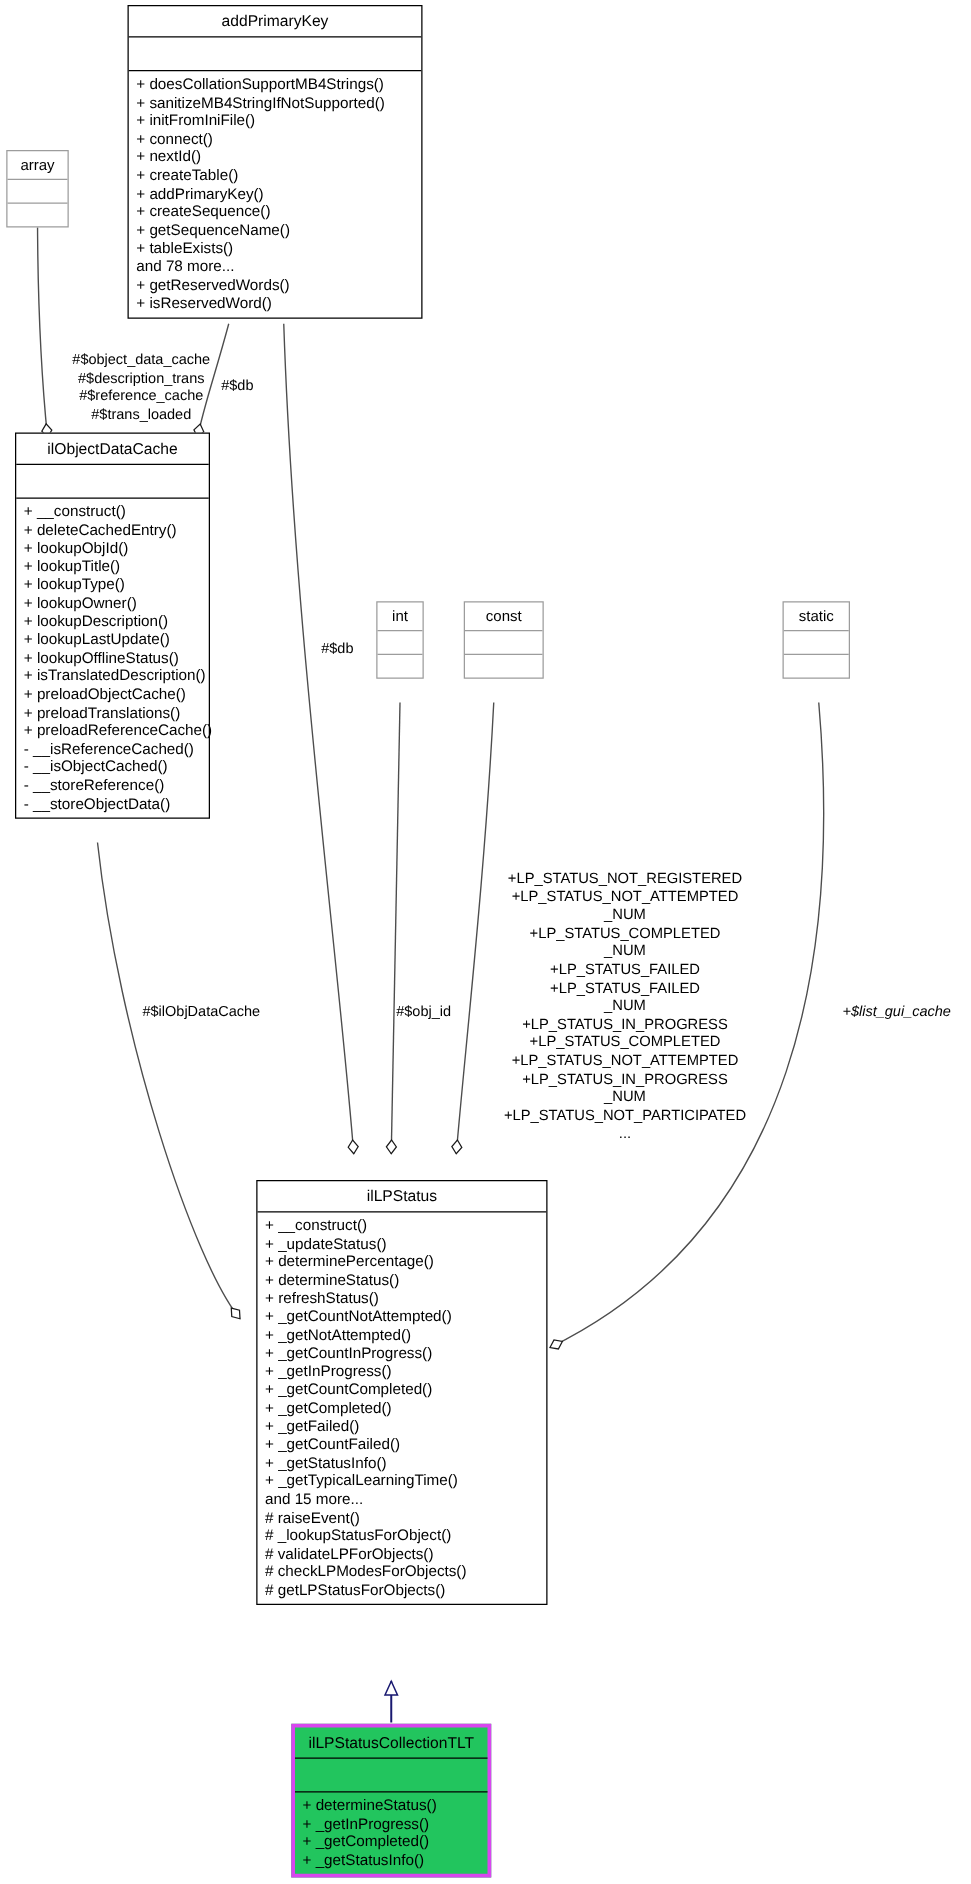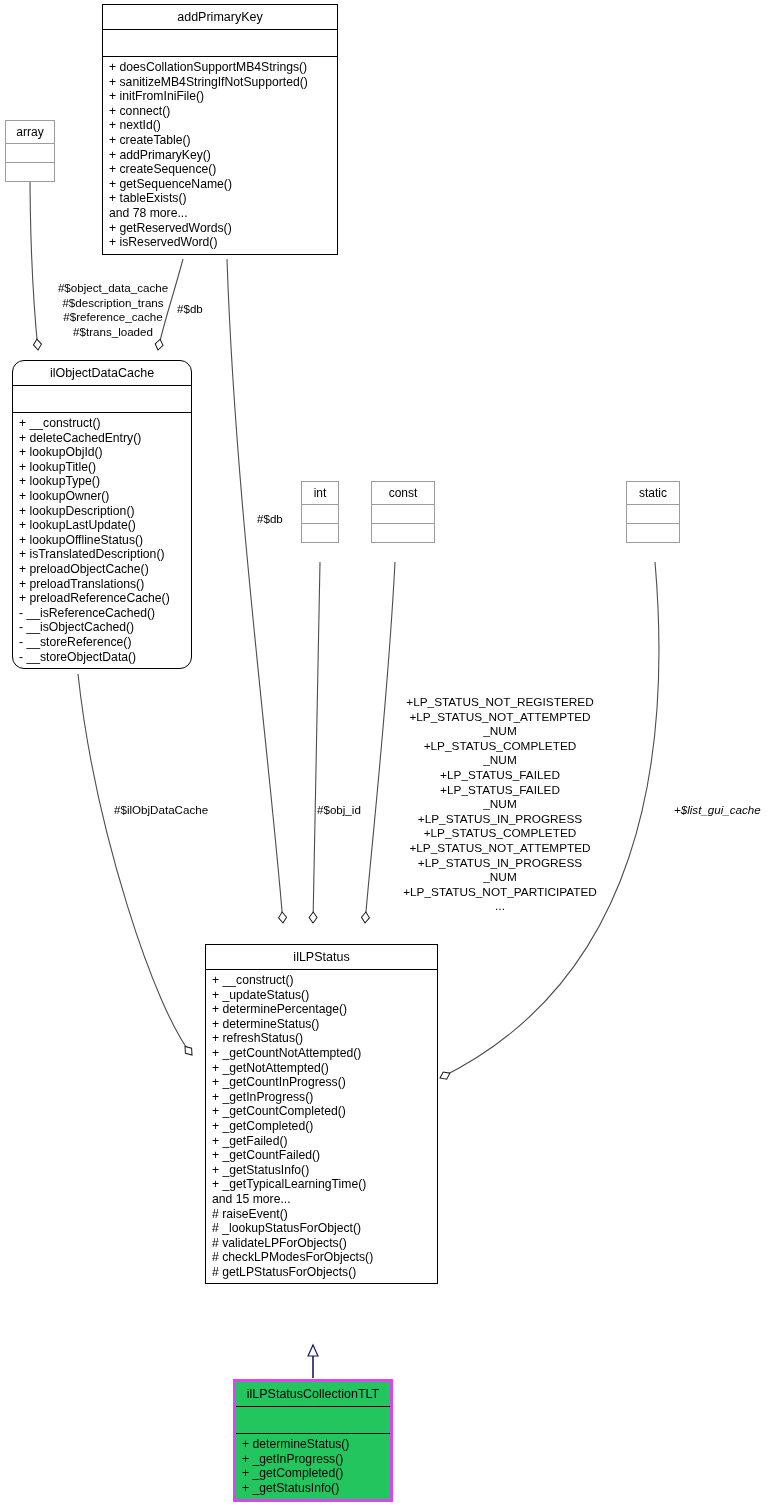--- a/index.html
+++ b/index.html
@@ -150,21 +150,21 @@
         <div class="uml-row">+ isReservedWord()</div>
       </div>
   </div>
 
   <div class="uml-class gray-box" style="left:5px; top:93px; width:50px;margin-top:27px;">
     <div class="uml-title">array</div>
     <div class="uml-attrs"></div>
     <div class="uml-ops"></div>
   </div>
 
-  <div class="uml-class" style="left:12px; top:360px; width:180px;border-radius:12px;">
+  <div class="uml-class" style="left:12px; top:346px; width:156px;">
     <div class="uml-title">ilObjectDataCache</div>
     <div class="uml-attrs" style="height:20px;"></div>
     <div class="uml-ops">
         <div class="uml-row">+ __construct()</div>
         <div class="uml-row">+ deleteCachedEntry()</div>
         <div class="uml-row">+ lookupObjId()</div>
         <div class="uml-row">+ lookupTitle()</div>
         <div class="uml-row">+ lookupType()</div>
         <div class="uml-row">+ lookupOwner()</div>
         <div class="uml-row">+ lookupDescription()</div>

